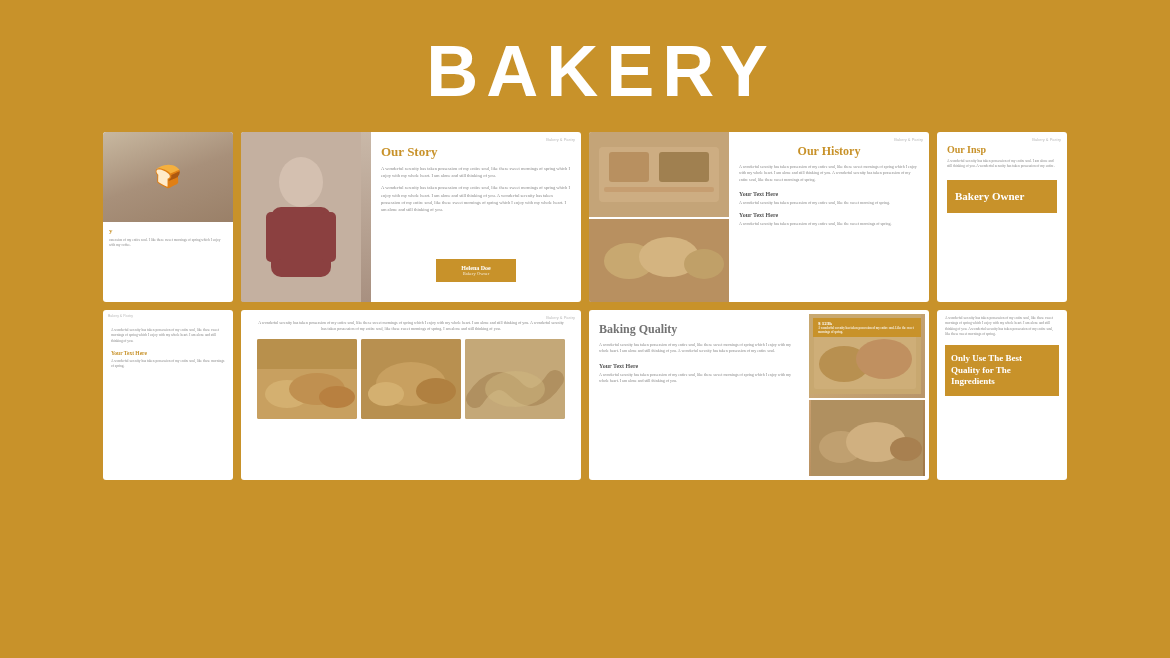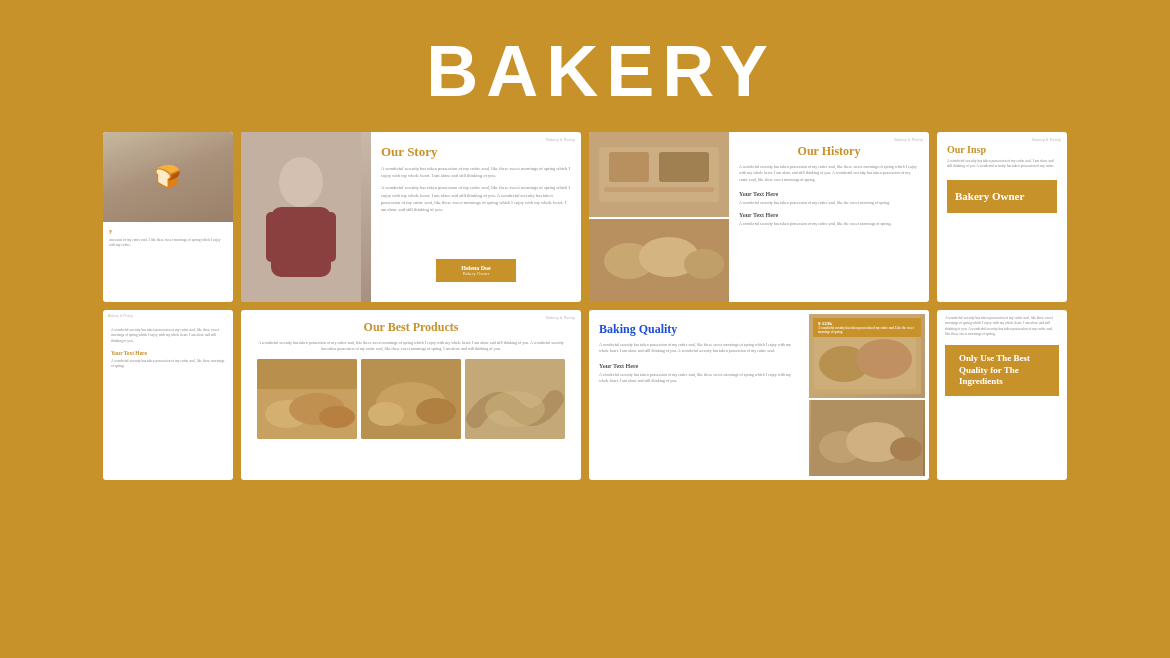--- a/index.html
+++ b/index.html
@@ -318,21 +318,21 @@
     
     .slide-quality {
       display: flex;
       height: 100%;
     }
     .slide-quality-content {
       flex: 1;
       padding: 12px 10px 8px;
     }
     .slide-quality-title {
-      color: #1d4ed8;
+      color: #737373;
       font-size: 12px;
       font-weight: bold;
       margin-bottom: 5px;
     }
     .slide-quality-body {
       font-size: 4px;
       color: #888;
       line-height: 1.6;
       margin-bottom: 8px;
     }
@@ -389,21 +389,21 @@
       overflow: hidden;
     }
     .slide-best-text {
       font-size: 3.5px;
       color: #888;
       line-height: 1.5;
       margin-bottom: 4px;
     }
     .slide-best-box {
       background: #C8922A;
-      padding: 8px 14px;
+      padding: 8px 6px;
       margin-top: 8px;
     }
     .slide-best-box-title {
       color: white;
       font-size: 9px;
       font-weight: bold;
       line-height: 1.3;
     }
     .img-person {
       background: linear-gradient(to bottom, #c9b8a8 0%, #a89080 100%);
@@ -521,21 +521,20 @@
       <div class="slide-bottom-left-content">
         <div class="slide-bottom-left-text">A wonderful serenity has taken possession of my entire soul, like these sweet mornings of spring which I enjoy with my whole heart. I am alone and still thinking of you.</div>
         <div class="slide-bottom-subheading">Your Text Here</div>
         <div class="slide-bottom-subtext">A wonderful serenity has taken possession of my entire soul, like these mornings of spring.</div>
       </div>
     </div>
 
     <div class="slide slide-main">
       <span class="slide-tag tag-text">Bakery &amp; Pastry</span>
       <div class="slide-products">
-        <div class="slide-products-title">Our Best Products</div>
         <div class="slide-products-body">A wonderful serenity has taken possession of my entire soul, like these sweet mornings of spring which I enjoy with my whole heart. I am alone and still thinking of you. A wonderful serenity has taken possession of my entire soul, like these sweet mornings of spring. I am alone and still thinking of you.</div>
         <div class="slide-products-imgs">
           <div class="slide-products-img">
             <svg width="100" height="80" viewBox="0 0 100 80" xmlns="http://www.w3.org/2000/svg">
               <rect width="100" height="80" fill="#c8a060"></rect>
               <ellipse cx="30" cy="55" rx="22" ry="14" fill="#d4b070"></ellipse>
               <ellipse cx="60" cy="50" rx="28" ry="16" fill="#c09050"></ellipse>
               <ellipse cx="80" cy="58" rx="18" ry="11" fill="#b88040"></ellipse>
               <rect x="0" y="0" width="100" height="30" fill="#a07830" opacity="0.4"></rect>
             </svg>

